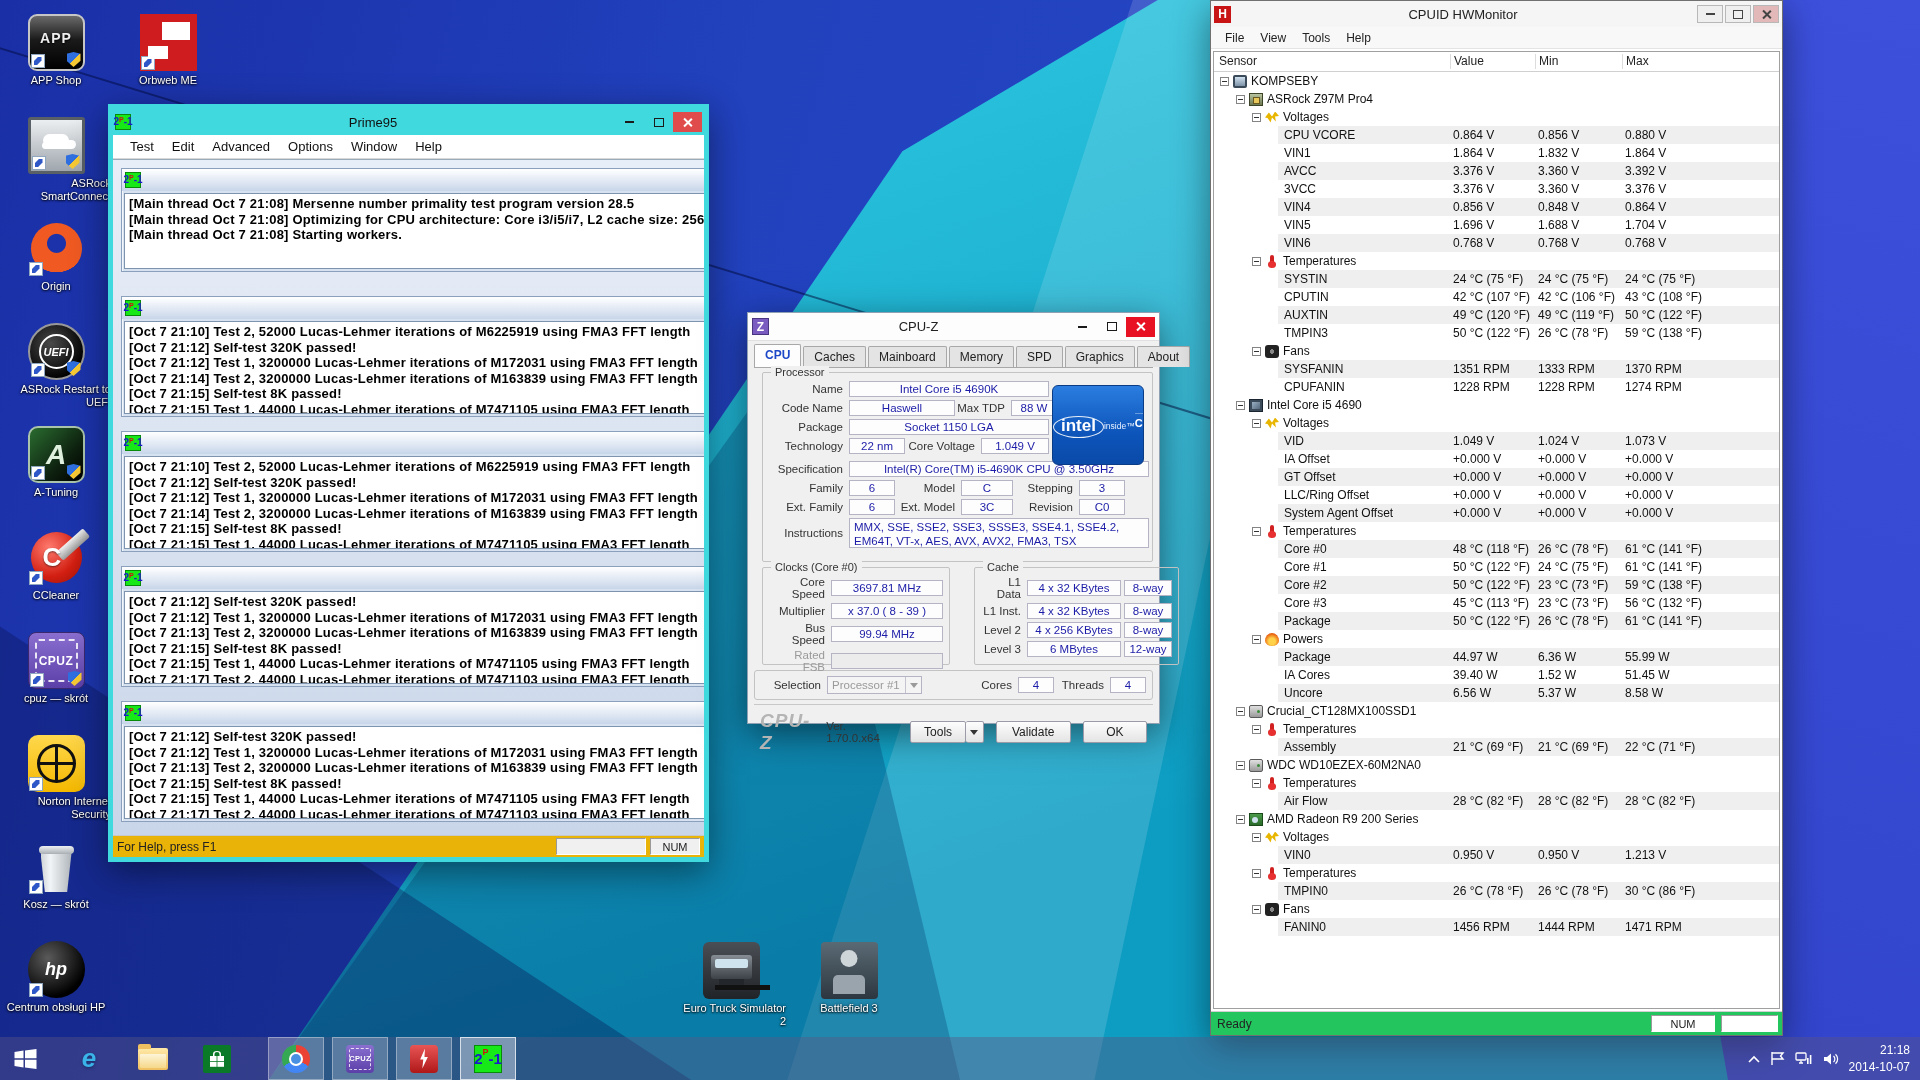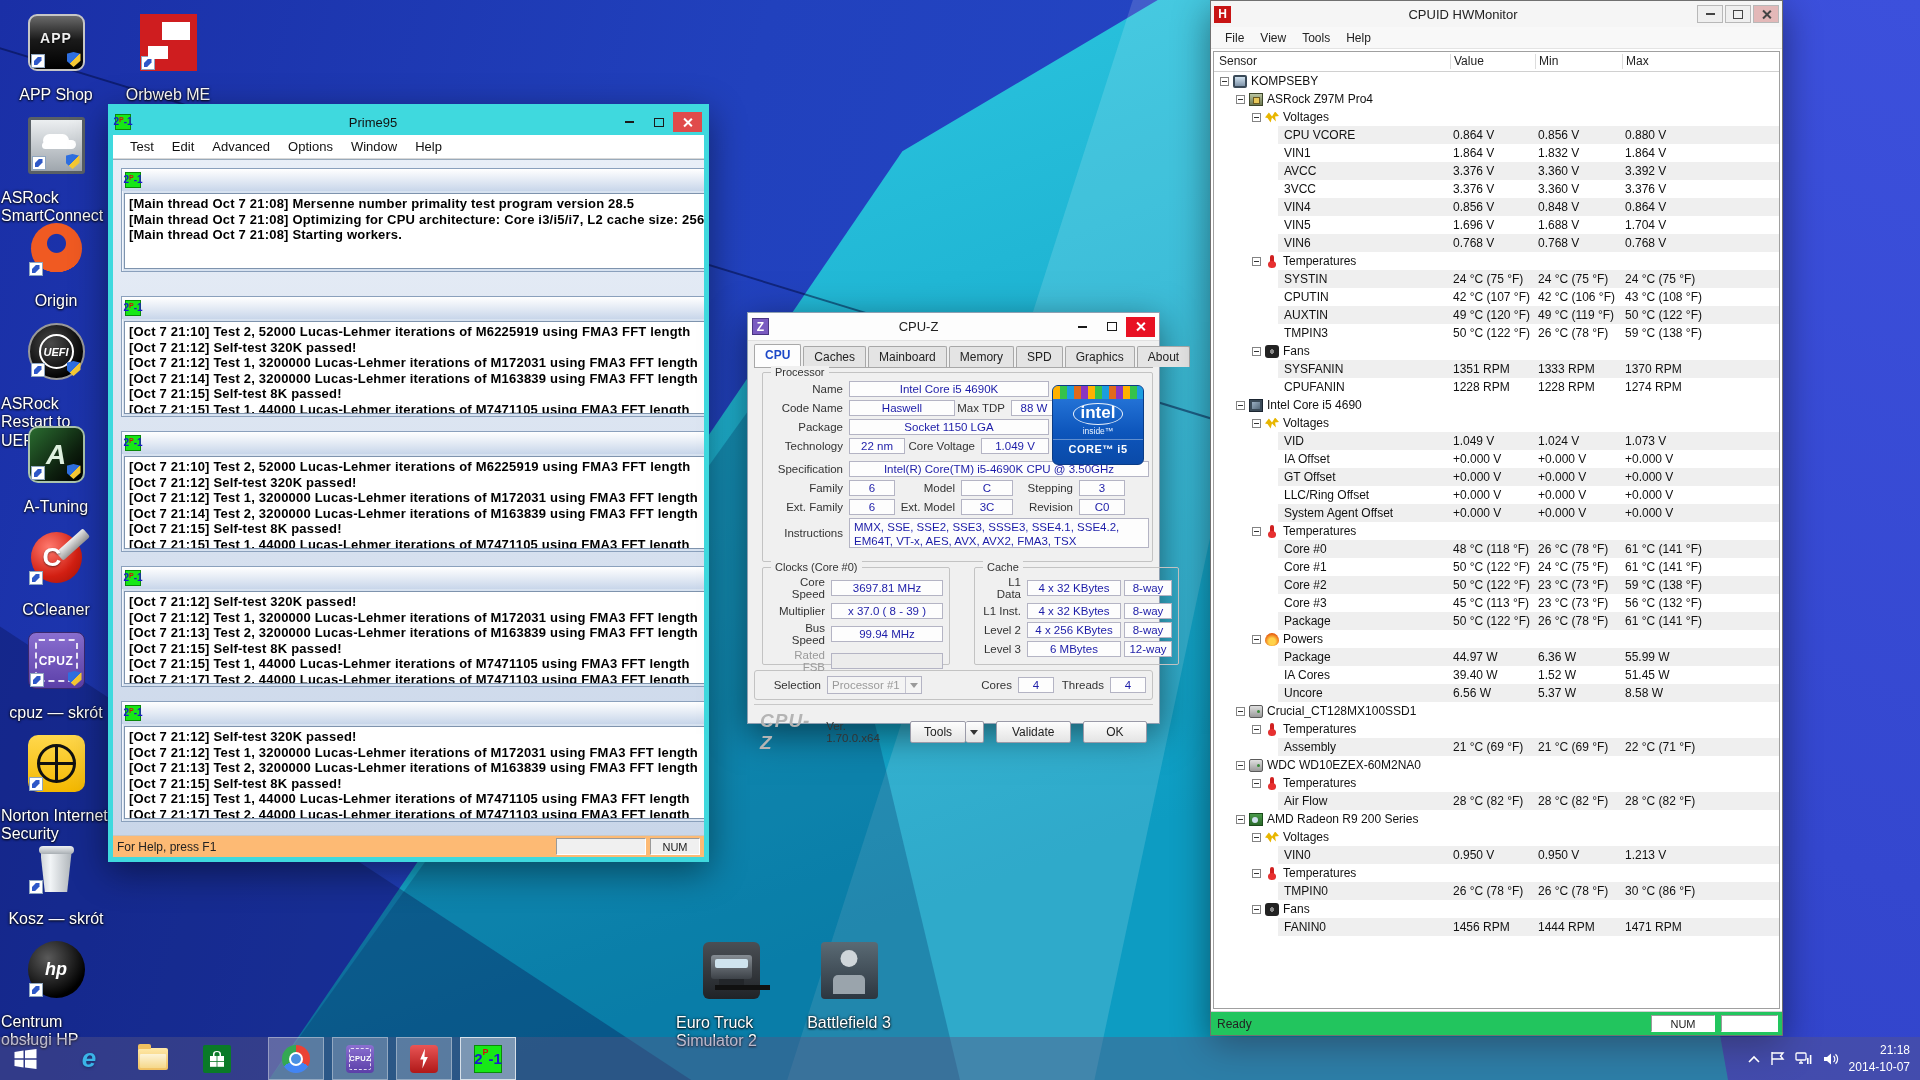--- a/index.html
+++ b/index.html
@@ -11,21 +11,21 @@
   .wp-f1{position:absolute;inset:0;background:linear-gradient(160deg,#35d2e8,#0d9cc2 70%);clip-path:polygon(14% 100%,47% 14%,66% -6%,96% 100%);}
   .wp-f2{position:absolute;inset:0;background:rgba(255,255,255,0.14);clip-path:polygon(41% 100%,59% 0%,69% 0%,57% 100%);}
   .wp-f3{position:absolute;inset:0;background:rgba(0,45,100,0.28);clip-path:polygon(14% 100%,41% 33%,50% 100%);}
   .wp-f4{position:absolute;inset:0;background:linear-gradient(200deg,#3c50dc,#2c3ec2);clip-path:polygon(80% 0,100% 0,100% 100%,90% 100%);}
   .wp-f5{position:absolute;inset:0;background:rgba(8,16,80,0.35);clip-path:polygon(0 58%,36% 100%,0 100%);}
   .wp-line{position:absolute;left:-5%;top:22%;width:75%;height:2px;background:rgba(0,10,60,.5);transform:rotate(17deg);}
   
   .icon-col{position:absolute;display:flex;flex-direction:column;}
   .dicon{position:relative;width:112px;height:103px;display:flex;flex-direction:column;align-items:center;padding-top:6px;cursor:default;}
   .art{position:relative;width:57px;height:57px;display:flex;align-items:center;justify-content:center;flex:none;}
-  .dlabel{margin-top:15px;font-size:16px;line-height:1.15;color:#fff;text-align:left;text-shadow:0 1px 2px rgba(0,0,0,.95),0 0 3px rgba(0,0,0,.8);max-width:110px;}
+  .dlabel{margin-top:3px;font-size:11px;line-height:1.15;color:#fff;text-align:right;text-shadow:0 1px 2px rgba(0,0,0,.95),0 0 3px rgba(0,0,0,.8);max-width:110px;}
   .arrow-ov{position:absolute;left:1px;bottom:1px;width:14px;height:14px;background:#fff;border:1px solid #8fa6c0;display:flex;align-items:center;justify-content:center;}
   .arrow-ov::before{content:"";width:8px;height:8px;background:#2e58c8;clip-path:polygon(0 100%,0 55%,55% 0,100% 0,100% 45%,45% 100%);}
   .shield-ov{display:none;position:absolute;right:2px;bottom:2px;width:14px;height:15px;background:linear-gradient(135deg,#2f6fe0 0 50%,#f6c934 50% 100%);clip-path:polygon(0 12%,50% 0,100% 12%,100% 58%,50% 100%,0 58%);}
   .has-shield .shield-ov{display:block;}
   .art-text{position:relative;z-index:2;}
   .icon-appshop{background:linear-gradient(#6a6a6a,#1a1a1a 45%,#000);border:2px solid #c6c6c6;border-radius:9px;}
   .icon-appshop .art-text{color:#eee;font-weight:bold;font-size:14px;letter-spacing:1px;text-shadow:0 1px 2px #000;margin-top:-10px;}
   .icon-orbweb{background:#cf1d1f;}
   .icon-orbweb::before{content:"";position:absolute;right:7px;top:8px;width:28px;height:18px;background:#fff;}
   .icon-orbweb::after{content:"";position:absolute;left:8px;bottom:12px;width:20px;height:13px;background:#fff;}
@@ -72,41 +72,41 @@
   .p95ico sup{color:#d01010;font-size:7px;line-height:8px;margin-top:1px;}
   .p95ico i{font-style:normal;}
   .p95ico.sm{width:16px;height:16px;font-size:10px;line-height:14px;}
   .p95-menu{height:24px;background:#fff;border-bottom:1px solid #d8d8d8;display:flex;align-items:center;padding-left:8px;gap:0;}
   .pmenu-item{font-size:13px;color:#111;padding:0 9px;cursor:pointer;}
   .p95-mdi{position:relative;height:676px;background:linear-gradient(#e8eef7,#c9d6e9);border-top:1px solid #9ab;overflow:hidden;}
   .pchild{position:absolute;left:8px;width:600px;background:#d7e2f0;border:1px solid #8aa0bc;box-shadow:1px 1px 0 rgba(255,255,255,.7) inset;}
   .pchild-title{height:22px;background:linear-gradient(#ffffff,#c8d6ea);display:flex;align-items:center;padding-left:3px;}
   .pchild-body{margin:2px;background:#fff;border:1px solid #7e93ad;padding:2px 4px;overflow:hidden;}
   .pline{font-size:13px;font-weight:bold;line-height:15.5px;white-space:nowrap;color:#000;letter-spacing:.2px;}
-  .p95-status{height:22px;background:#fdba74;border-top:1px solid #c8c8c8;display:flex;align-items:center;font-size:12px;color:#222;padding:0 4px;position:relative;}
+  .p95-status{height:22px;background:#eab308;border-top:1px solid #c8c8c8;display:flex;align-items:center;font-size:12px;color:#222;padding:0 4px;position:relative;}
   .sunken{border:1px solid;border-color:#9a9a9a #ffffff #ffffff #9a9a9a;height:17px;display:flex;align-items:center;justify-content:center;font-size:11px;color:#222;background:#f0f0f0;}
   
   .cpuz{position:absolute;left:747px;top:312px;width:413px;height:412px;background:#f0f0f0;border:1px solid #8fa0b2;box-shadow:0 10px 34px rgba(0,0,0,.5);}
   .cpuz-title{height:28px;background:#fdfdfd;display:flex;align-items:center;padding:0 4px;border-bottom:1px solid #e0e0e0;}
   .cpuz-title-text{flex:1;text-align:center;font-size:13px;color:#222;}
   .zico{width:17px;height:17px;background:#7a5bc0;color:#fff;font-weight:bold;font-size:12px;display:flex;align-items:center;justify-content:center;border:1px solid #4a3583;}
   .cpuz .capbtn.close{background:#e81123;color:#fff;}
   .cpuz-body{padding:4px 6px;}
   .tabstrip{display:flex;align-items:flex-end;height:23px;border-bottom:1px solid #a8a8a8;margin-bottom:4px;}
   .tab{font-size:12px;color:#222;padding:3px 10px 3px;border:1px solid #a8a8a8;border-bottom:none;background:#e4e4e4;margin-right:2px;border-radius:2px 2px 0 0;cursor:pointer;}
   .tab.active{background:#fdfdfd;color:#1c48c8;font-weight:bold;padding-bottom:5px;}
   .grp{position:relative;border:1px solid #c3c3c3;border-radius:2px;padding:8px 6px 4px;margin-bottom:5px;margin-left:8px;}
   .grp-legend{position:absolute;top:-7px;left:8px;background:#f0f0f0;padding:0 4px;font-size:11px;color:#333;}
   .frow{display:flex;align-items:center;margin-bottom:3px;}
   .flabel{font-size:11.5px;color:#333;text-align:right;padding-right:6px;flex:none;}
   .fbox{height:16px;background:#fdfdfd;border:1px solid #b4b4c4;font-size:11.5px;color:#1c1ca8;display:flex;align-items:center;justify-content:center;white-space:nowrap;overflow:hidden;flex:none;}
   .fbox.left{justify-content:flex-start;padding-left:4px;}
   .fbox.gray{background:#ececec;color:#9a9a9a;}
   .flabel.gray{color:#9a9a9a;}
-  .badge{position:absolute;right:8px;top:12px;width:92px;height:80px;border-radius:6px;background:linear-gradient(#2b7de0,#0d55bb 60%,#0a4aa8);border:1px solid #0a3c86;overflow:hidden;display:flex;flex-direction:column;align-items:center;}
+  .badge{position:absolute;right:8px;top:12px;width:92px;height:80px;border-radius:6px;background:linear-gradient(#2b7de0,#0d55bb 60%,#0a4aa8);border:1px solid #0a3c86;overflow:hidden;display:flex;flex-direction:row;align-items:center;}
   .badge-mosaic{width:100%;height:13px;background:repeating-linear-gradient(90deg,#ffb100 0 7px,#35c24a 7px 14px,#1b9de0 14px 21px,#e06a1b 21px 28px,#8a35c2 28px 35px);}
   .badge-intel{margin-top:4px;font-size:17px;font-weight:bold;color:#fff;border:1.5px solid rgba(255,255,255,.9);border-radius:50%;padding:0 7px 2px;line-height:18px;}
   .badge-inside{font-size:8.5px;color:#e8f2ff;margin-top:1px;}
   .badge-core{margin-top:3px;font-size:11px;font-weight:bold;color:#fff;letter-spacing:.5px;border-top:1px solid rgba(255,255,255,.35);width:100%;text-align:center;padding-top:3px;}
   .cz-cols{display:flex;gap:16px;}
   .cz-footer{display:flex;align-items:center;border-top:1px solid #c8c8c8;padding:5px 6px 0;}
   .cz-logo{font-size:19px;font-weight:bold;font-style:italic;color:#b4b4b4;letter-spacing:1px;}
   .cz-ver{font-size:11.5px;color:#333;margin-left:10px;}
   .cz-btn{height:22px;background:linear-gradient(#fdfdfd,#e4e4e4);border:1px solid #9a9aa8;border-radius:2px;font-size:12px;color:#222;display:flex;align-items:center;justify-content:center;cursor:pointer;}
   .combo{height:18px;background:#f4f4f4;border:1px solid #b4b4c4;display:flex;align-items:center;font-size:11.5px;color:#9a9a9a;padding-left:4px;position:relative;}

